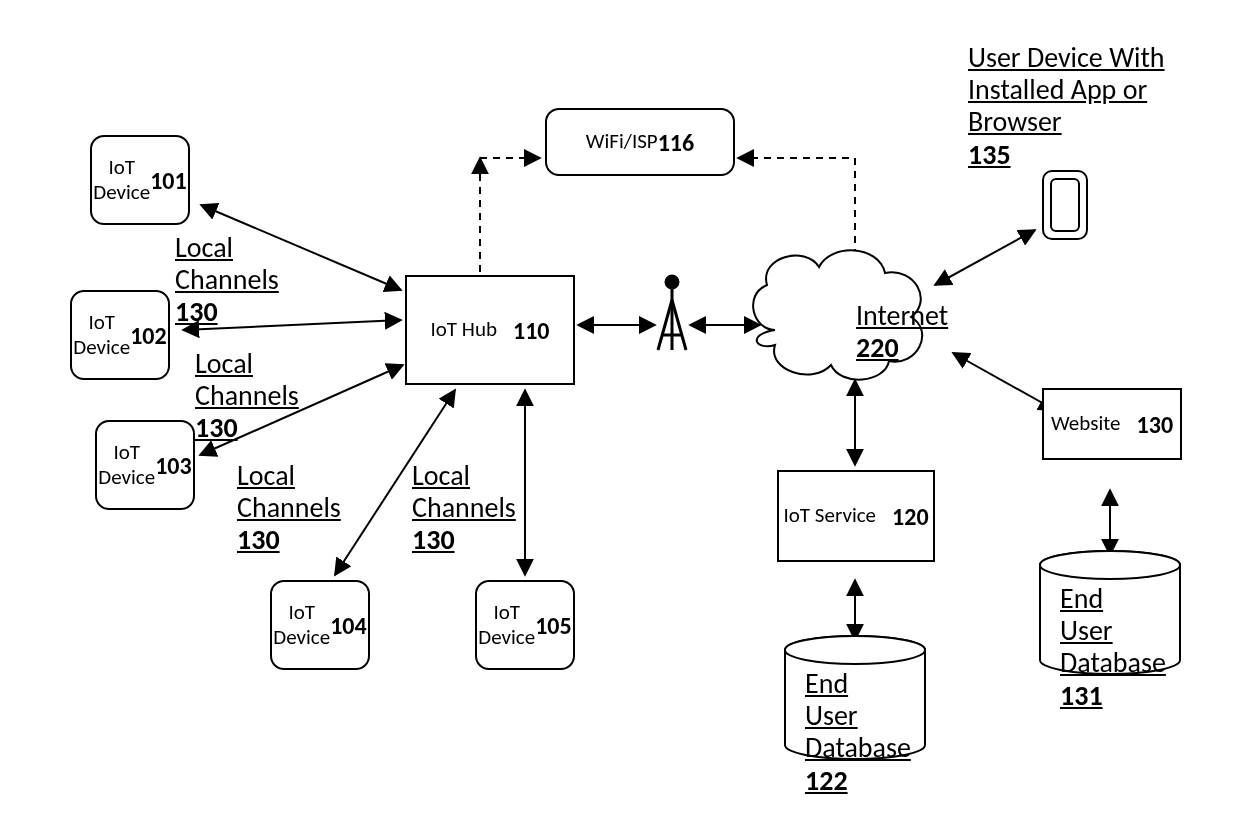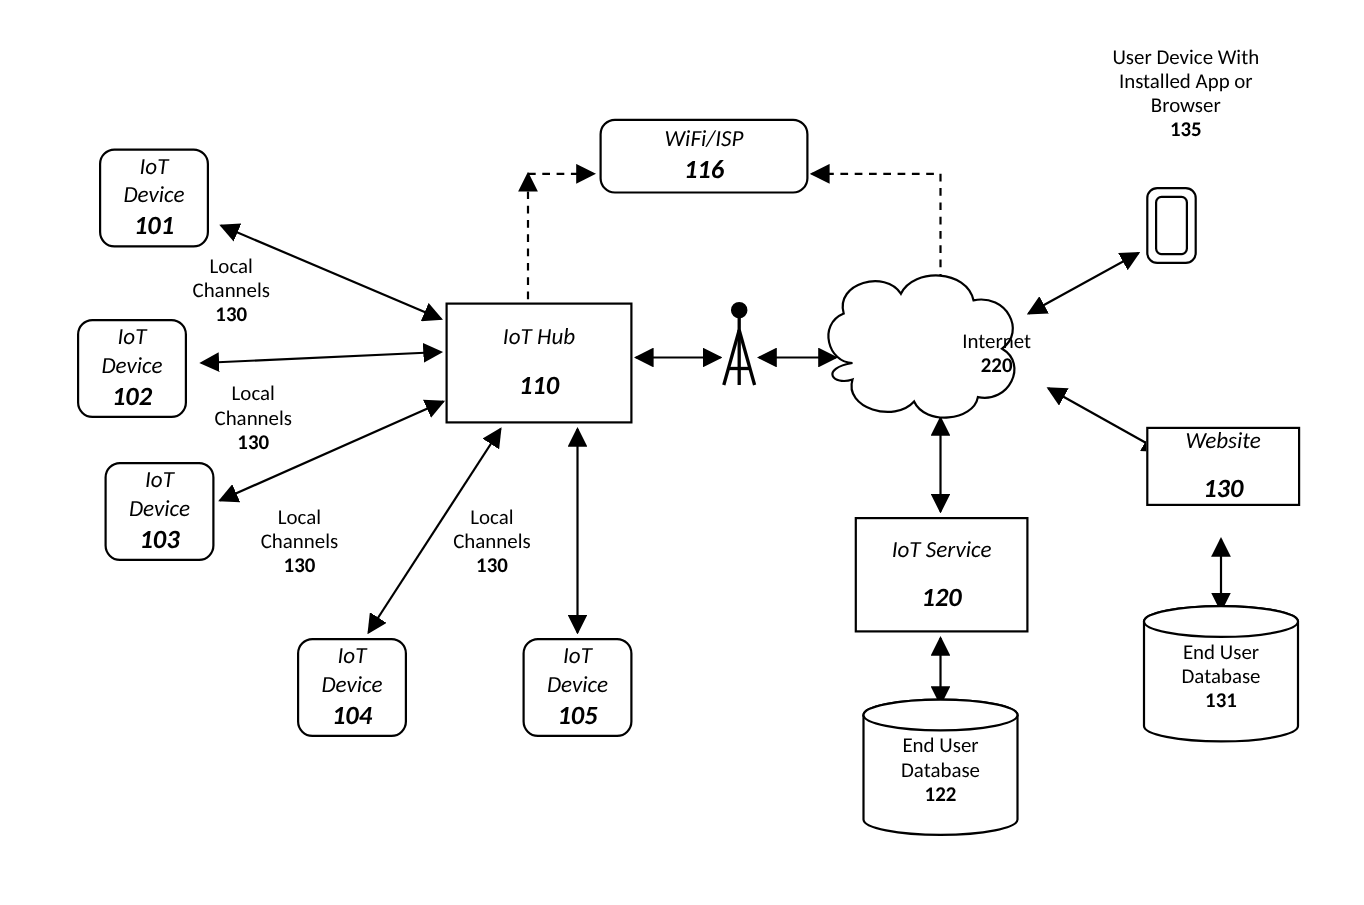--- a/index.html
+++ b/index.html
@@ -12,44 +12,44 @@
   }
   .stage {
     position: relative;
     width: 1240px;
     height: 823px;
   }
   .node {
     position: absolute;
     text-align: center;
     display: flex;
-    flex-direction: column;
+    flex-direction: row;
     align-items: center;
     justify-content: center;
     font-size: 21px;
     line-height: 1.2;
     box-sizing: border-box;
-    font-style: italic;
   }
   .rbox {
     border: 2px solid #000;
     border-radius: 14px;
     background: #fff;
   }
   .box {
     border: 2px solid #000;
     background: #fff;
     gap: 16px;
   }
   .label {
     position: absolute;
-    text-align: center;
-    font-size: 19px;
+    text-align: left;
+    font-size: 28px;
     line-height: 1.15;
     white-space: nowrap;
+    text-decoration: underline;
   }
   .bold { font-weight: 700; }
   .n-title { font-size: 21px; }
   .n-num { font-weight: 700; font-size: 24px; margin-top: 2px; }
   svg.wires {
     position: absolute;
     left: 0; top: 0;
     width: 1240px; height: 823px;
     pointer-events: none;
   }
@@ -170,21 +170,21 @@
     <div class="n-title">WiFi/ISP</div>
     <div class="n-num">116</div>
   </div>
 
 
   <div class="label" style="left:856px; top:300px; width:100px;">
     <span>Internet</span><br>
     <span class="bold">220</span>
   </div>
 
-  <div class="node box" style="left:777px; top:470px; width:158px; height:105px;">
+  <div class="node box" style="left:777px; top:470px; width:158px; height:92px;">
     <div class="n-title">IoT Service</div>
     <div class="n-num">120</div>
   </div>
 
   <div class="node box" style="left:1042px; top:388px; width:140px; height:72px;">
     <div class="n-title">Website</div>
     <div class="n-num">130</div>
   </div>
 
   <div class="label" style="left:805px; top:668px; width:100px;">

